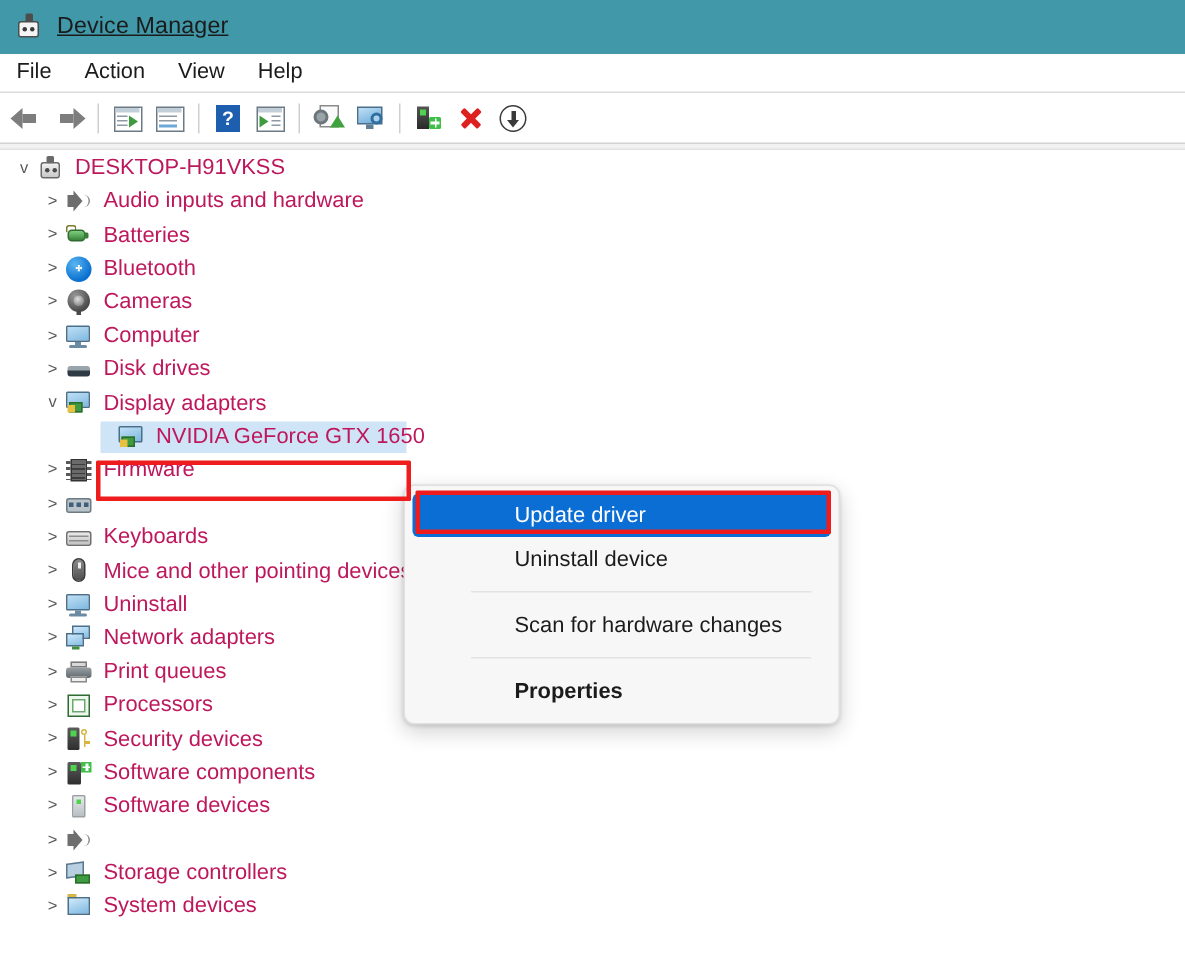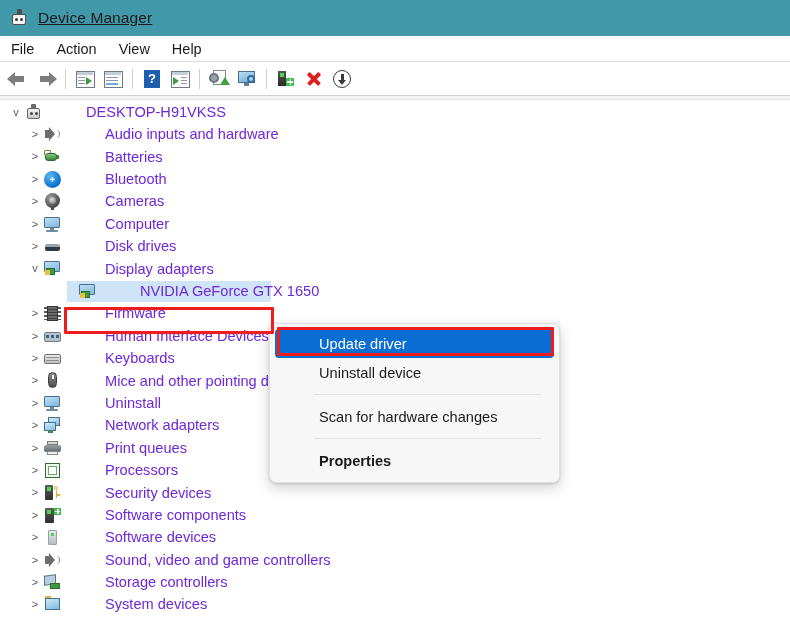--- a/index.html
+++ b/index.html
@@ -51,21 +51,21 @@
   
   .menubar {
     position: absolute;
     left: 0; top: 36px;
     width: 790px;
     height: 26px;
     background: #ffffff;
     border-bottom: 1px solid #dcdcdc;
     box-sizing: border-box;
     display: flex;
-    align-items: center;
+    align-items: flex-end;
   }
   .menu-item {
     font-size: 14.5px;
     color: #1b1b1b;
     padding: 0 11px;
     line-height: 26px;
     white-space: nowrap;
     cursor: default;
   }
 
@@ -136,23 +136,22 @@
   }
   .chev.none { visibility: hidden; }
   .ico {
     width: 19px; height: 19px;
     flex: 0 0 auto;
     position: relative;
     margin-right: 7px;
   }
   .label {
     font-size: 14.6px;
-    color: #6d28d9;
+    color: #be185d;
     line-height: 1;
-    margin-left: 36px;
   }
   .row.selected .selbox {
     position: absolute;
     top: 0.5px;
     height: 21px;
     background: #cfe5f7;
     z-index: 0;
   }
   .row .rowinner {
     display: flex;
@@ -188,21 +187,21 @@
     border-radius: 7px;
     box-shadow: 0 5px 14px rgba(0,0,0,0.18), 0 1px 3px rgba(0,0,0,0.14);
     z-index: 30;
     padding: 5px 0 7px 0;
     box-sizing: border-box;
   }
   .ctx-item {
     height: 29px;
     display: flex;
     align-items: center;
-    padding-left: 44px;
+    padding-left: 68px;
     font-size: 14.6px;
     color: #1b1b1b;
     margin: 0 5px;
     border-radius: 4px;
     white-space: nowrap;
     box-sizing: border-box;
   }
   .ctx-item.highlight {
     background: #0b6ed4;
     color: #ffffff;
@@ -724,21 +723,20 @@
 
     <div class="row">
       <div class="rowinner ind1">
         <div class="chev">&gt;</div>
         <div class="ico">
           <div class="i hid-body"></div>
           <div class="i hid-k" style="left:3px;"></div>
           <div class="i hid-k" style="left:8px;"></div>
           <div class="i hid-k" style="left:13px;"></div>
         </div>
-        <div class="label">Human Interface Devices</div>
       </div>
     </div>
 
     <div class="row">
       <div class="rowinner ind1">
         <div class="chev">&gt;</div>
         <div class="ico">
           <div class="i kb-body"></div>
           <div class="i kb-line" style="top:8px;"></div>
           <div class="i kb-line" style="top:11px;"></div>
@@ -845,21 +843,20 @@
     </div>
 
     <div class="row">
       <div class="rowinner ind1">
         <div class="chev">&gt;</div>
         <div class="ico">
           <div class="i spk-body"></div>
             <div class="i spk-cone"></div>
             <div class="i spk-wave"></div>
         </div>
-        <div class="label">Sound, video and game controllers</div>
       </div>
     </div>
 
     <div class="row">
       <div class="rowinner ind1">
         <div class="chev">&gt;</div>
         <div class="ico">
           <div class="i st-card"></div>
             <div class="i st-green"></div>
         </div>

